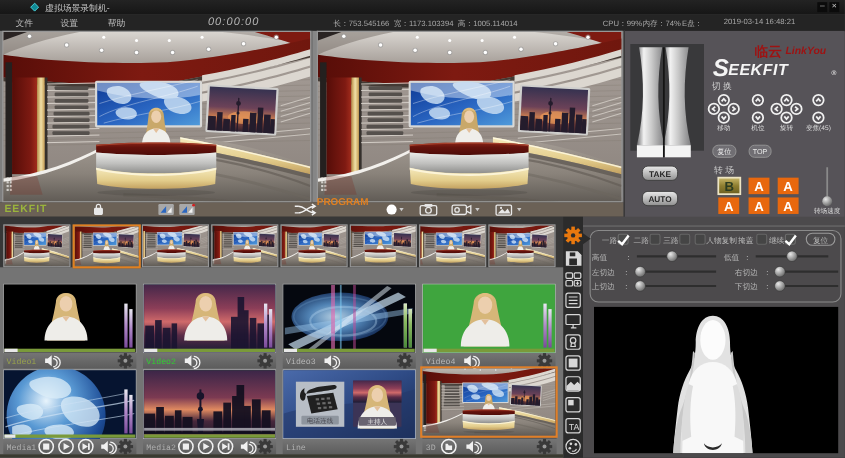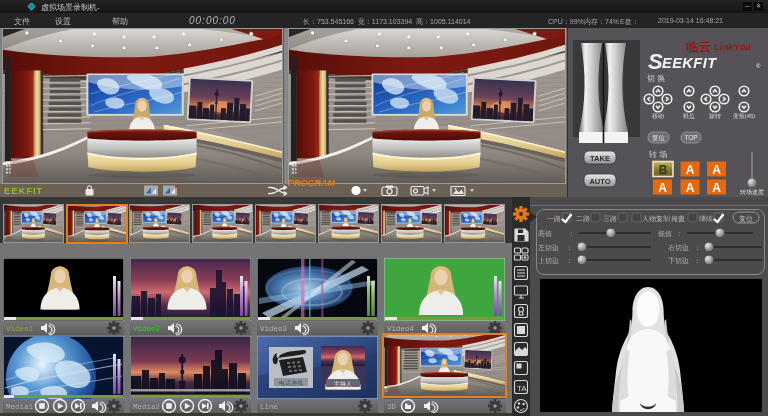--- a/index.html
+++ b/index.html
@@ -16,21 +16,21 @@
   #menubar{left:0;top:13px;width:768px;height:15px;background:#242424;border-bottom:1px solid #101010;
     font-size:8px;color:#bdbdbd;}
   .mitem{top:16px;font-size:8px;color:#bdbdbd;}
   #clock{left:189px;top:15px;font-size:10px;color:#b5b5b5;letter-spacing:1px;font-family:"Liberation Sans",sans-serif;font-style:italic;}
   .stat{top:17px;font-size:7px;color:#a8a8a8;white-space:pre;}
   
   .vpanel{top:28px;height:156px;background:#888;border:1px solid #9a9a9a;box-sizing:border-box;}
   
   #pvbar{left:0;top:184px;width:567px;height:13px;background:#6b6156;}
   #pvtext{left:4px;top:185px;font-size:9.5px;font-weight:bold;color:#9ab43c;letter-spacing:.9px;}
-  #pgtext{left:288px;top:178px;font-size:9px;font-weight:bold;color:#e07f20;letter-spacing:0px;font-style:italic;}
+  #pgtext{left:288px;top:178px;font-size:9px;font-weight:bold;color:#e07f20;letter-spacing:0px;}
   
   #rpanel{left:567px;top:28px;width:201px;height:178px;background:#565358;border-left:1px solid #333;box-sizing:border-box;}
   
   #thumbrow{left:0;top:197px;width:512px;height:46px;background:#373737;}
   #toolbar{left:512px;top:197px;width:18px;height:219px;background:#2b2b2b;}
   #settings{left:530px;top:197px;width:238px;height:219px;background:#4c4a4c;}
   #mediaarea{left:0;top:243px;width:512px;height:173px;background:#747474;}
   .thumb{top:204px;z-index:5;width:59px;height:37px;border:1px solid #989898;overflow:hidden;background:#555;}
 </style>
 </head>
@@ -41,21 +41,21 @@
   <svg class="abs" id="titleicon" viewBox="0 0 10 10">
       <path d="M1,5 L5,1 L9,5 L5,9 Z" fill="#0e8a96" stroke="#4dd0da" stroke-width="1"></path>
     </svg>
   <div class="abs" id="titletext">虚拟场景录制机-</div>
   <div class="abs winbtn" style="left:743px;">─</div>
   <div class="abs winbtn" style="left:754px;">✕</div>
 
   <div class="abs" id="menubar"></div>
   <div class="abs mitem" style="left:14px;">文件</div>
   <div class="abs mitem" style="left:55px;">设置</div>
-  <div class="abs mitem" style="left:112px;">帮助</div>
+  <div class="abs mitem" style="left:98px;">帮助</div>
   <div class="abs" id="clock">00:00:00</div>
   <div class="abs stat" style="left:303px;">长：753.545166  宽：1173.103394  高：1005.114014</div>
   <div class="abs stat" style="left:548px;">CPU：99%</div>
   <div class="abs stat" style="left:584px;">内存：74%</div>
   <div class="abs stat" style="left:620px;">E盘：</div>
   <div class="abs stat" style="left:658px;">2019-03-14 16:48:21</div>
 
   <div class="abs" style="left:0px;top:28px;width:2px;height:156px;background:#7e7e7e;"></div>
   <div class="abs" style="left:283px;top:28px;width:5px;height:156px;background:#868686;border-left:1px solid #5a5a5a;"></div>
   <div class="abs" style="left:566px;top:28px;width:2px;height:156px;background:#6e6e6e;"></div>

